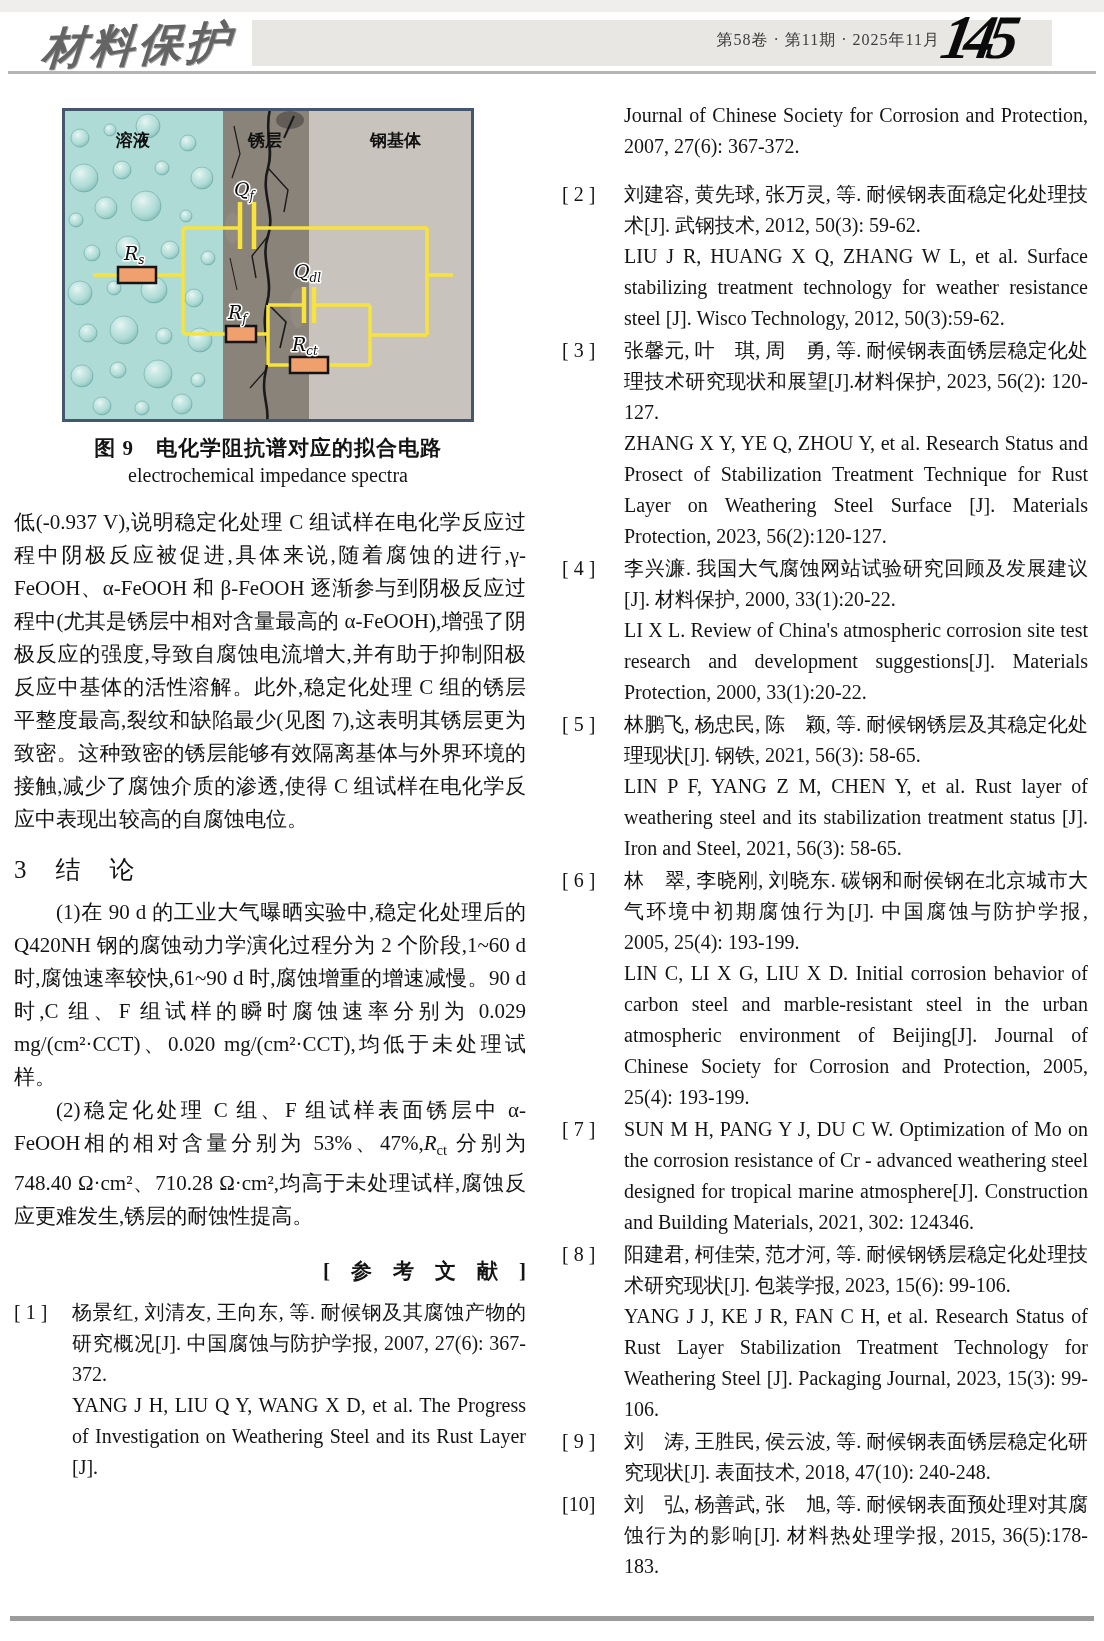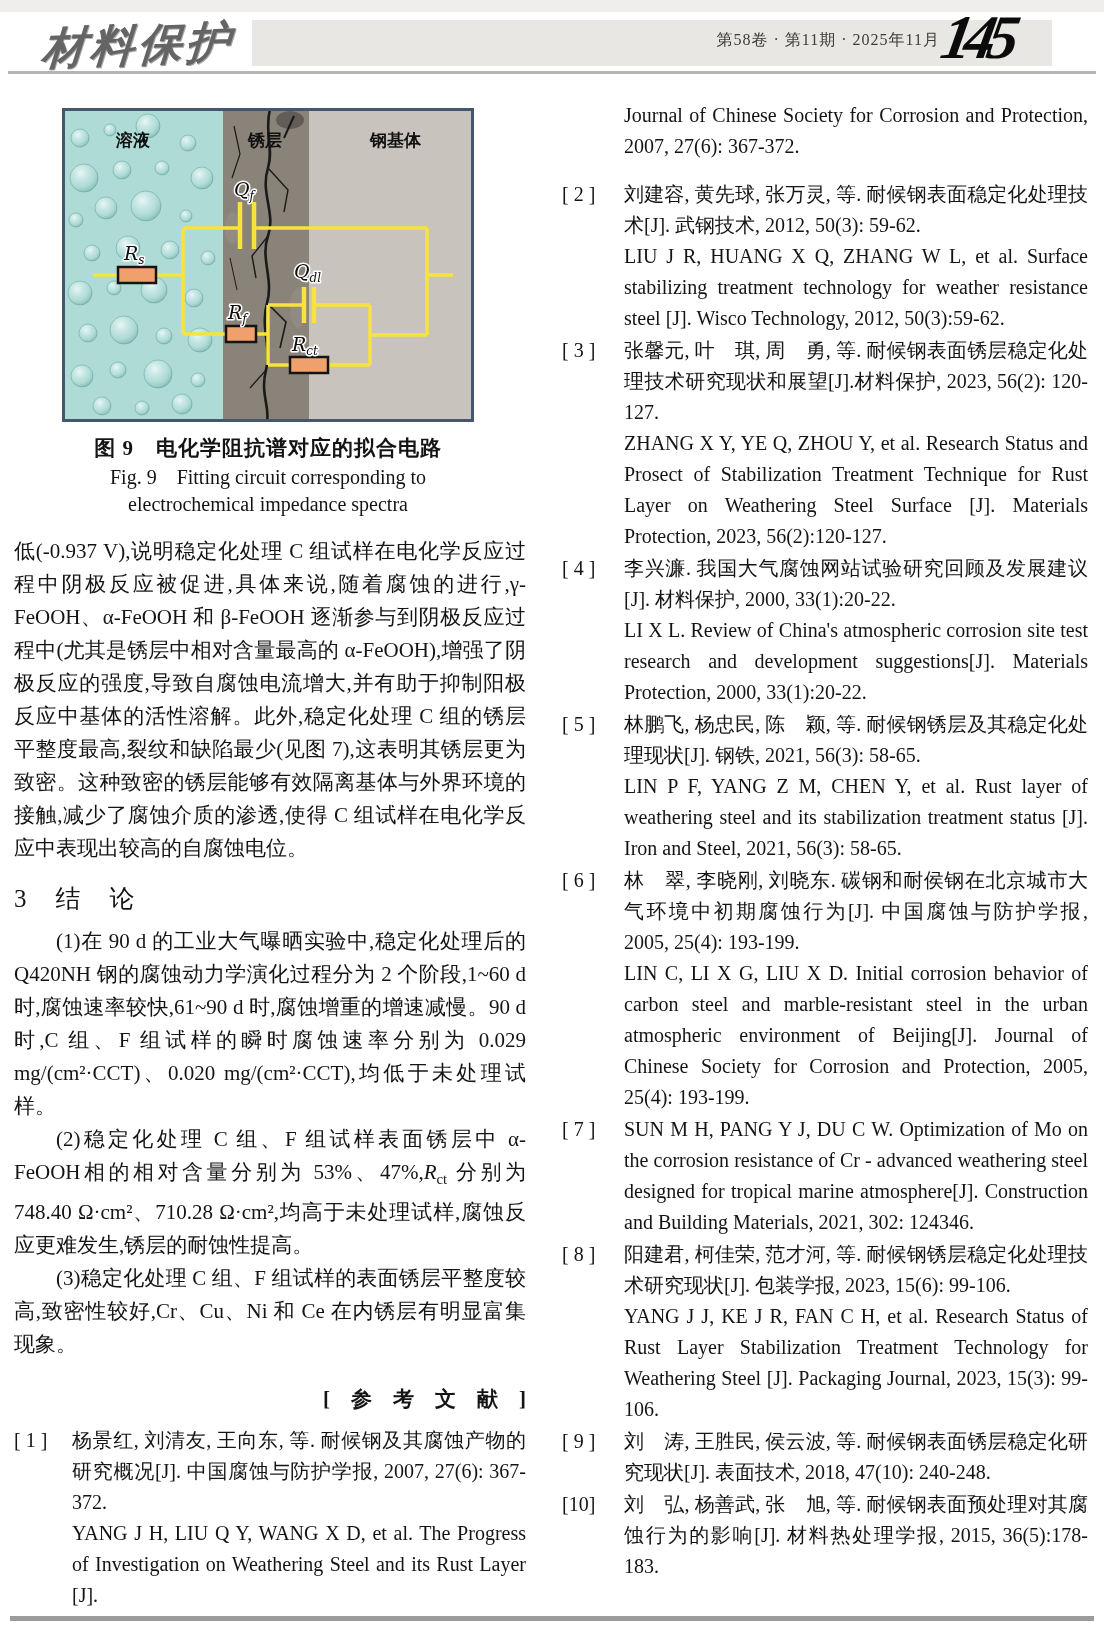--- a/index.html
+++ b/index.html
@@ -162,33 +162,31 @@
         <text class="flabel" x="62" y="152"><tspan>R</tspan><tspan class="sub" dy="4">s</tspan></text>
         <text class="flabel" x="172" y="88"><tspan>Q</tspan><tspan class="sub" dy="4">f</tspan></text>
         <text class="flabel" x="232" y="170"><tspan>Q</tspan><tspan class="sub" dy="4">dl</tspan></text>
         <text class="flabel" x="166" y="211"><tspan>R</tspan><tspan class="sub" dy="4">f</tspan></text>
         <text class="flabel" x="230" y="243"><tspan>R</tspan><tspan class="sub" dy="4">ct</tspan></text>
 
         <rect x="1.5" y="1.5" width="409" height="311" fill="none" stroke-width="3" stroke="#45566f"></rect>
       </svg>
 
       <div class="cap-zh">图 9　电化学阻抗谱对应的拟合电路</div>
-      <div class="cap-en">Fig. 9　Fitting circuit corresponding to</div>
       <div class="cap-en">electrochemical impedance spectra</div>
     </div>
 
     <p class="para first">低(-0.937 V),说明稳定化处理 C 组试样在电化学反应过程中阴极反应被促进,具体来说,随着腐蚀的进行,γ-FeOOH、α-FeOOH 和 β-FeOOH 逐渐参与到阴极反应过程中(尤其是锈层中相对含量最高的 α-FeOOH),增强了阴极反应的强度,导致自腐蚀电流增大,并有助于抑制阳极反应中基体的活性溶解。此外,稳定化处理 C 组的锈层平整度最高,裂纹和缺陷最少(见图 7),这表明其锈层更为致密。这种致密的锈层能够有效隔离基体与外界环境的接触,减少了腐蚀介质的渗透,使得 C 组试样在电化学反应中表现出较高的自腐蚀电位。</p>
 
     <div class="sec-heading">3　结　论</div>
 
     <p class="para indent">(1)在 90 d 的工业大气曝晒实验中,稳定化处理后的 Q420NH 钢的腐蚀动力学演化过程分为 2 个阶段,1~60 d 时,腐蚀速率较快,61~90 d 时,腐蚀增重的增速减慢。90 d 时,C 组、F 组试样的瞬时腐蚀速率分别为 0.029 mg/(cm²·CCT)、0.020 mg/(cm²·CCT),均低于未处理试样。</p>
 
     <p class="para indent"><span>(2)稳定化处理 C 组、F 组试样表面锈层中 α-FeOOH相的相对含量分别为 53%、47%,</span><span class="rsym">R</span><sub>ct</sub><span> 分别为 748.40 Ω·cm²、710.28 Ω·cm²,均高于未处理试样,腐蚀反应更难发生,锈层的耐蚀性提高。</span></p>
 
-    <p class="para indent">(3)稳定化处理 C 组、F 组试样的表面锈层平整度较高,致密性较好,Cr、Cu、Ni 和 Ce 在内锈层有明显富集现象。</p>
 
     <div class="ref-title">[　参　考　文　献　]</div>
 
     <div class="ref">
       <span class="ref-num">[ 1 ]</span>
       <div class="ref-text">杨景红, 刘清友, 王向东, 等. 耐候钢及其腐蚀产物的研究概况[J]. 中国腐蚀与防护学报, 2007, 27(6): 367-372.</div>
       <div class="ref-text">YANG J H, LIU Q Y, WANG X D, et al. The Progress of Investigation on Weathering Steel and its Rust Layer [J].</div>
     </div>
   </div>
 

